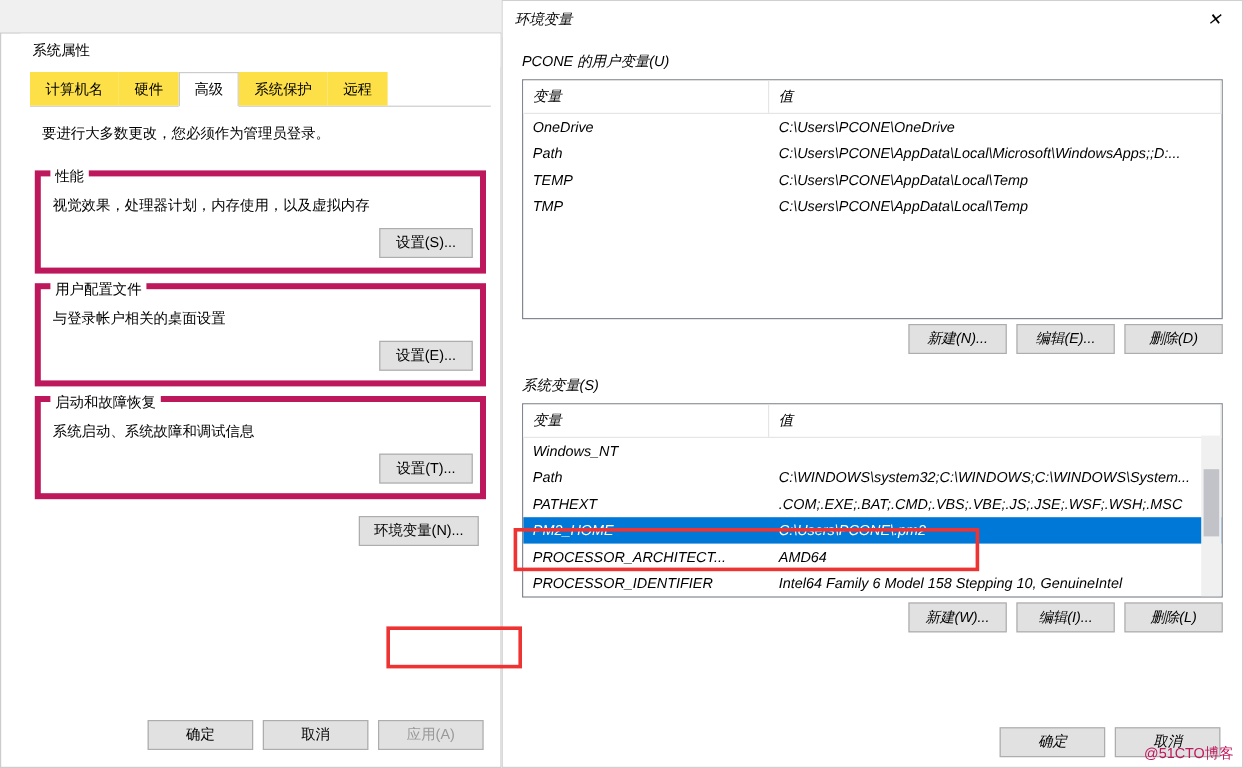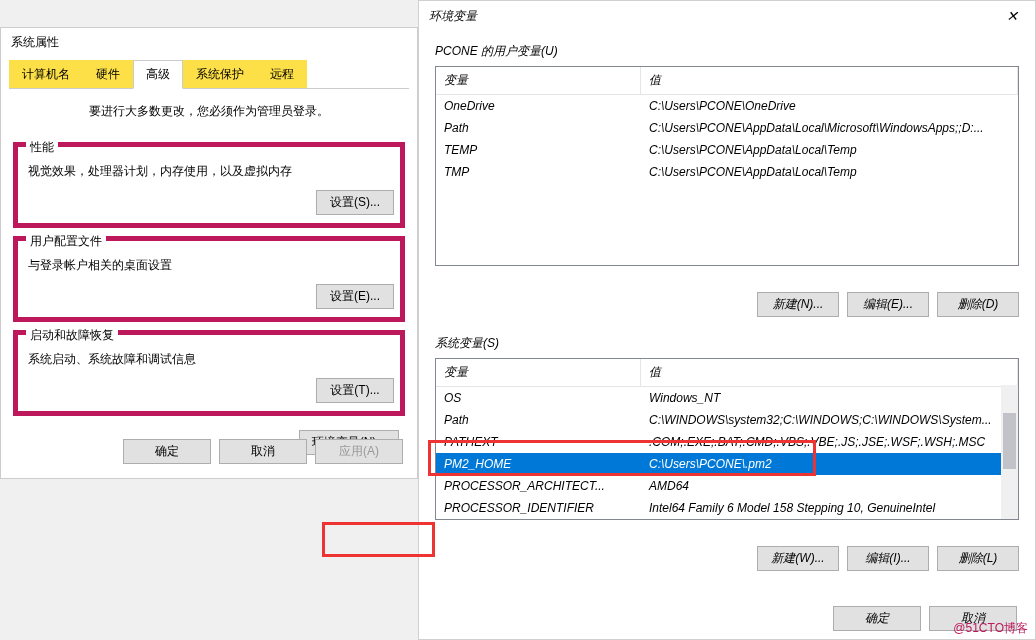--- a/index.html
+++ b/index.html
@@ -1,24 +1,24 @@
 <!DOCTYPE html>
 <html><head>
   <meta charset="utf-8">
   <style>
     * { box-sizing: border-box; font-family: "Microsoft YaHei", "Segoe UI", sans-serif; }
     body { margin: 0; width: 1036px; height: 640px; background: #f0f0f0; position: relative; font-size: 12px; color: #000; overflow: hidden; }
-    .left-dialog { position: absolute; left: 0; top: 27px; width: 418px; height: 452px; background: #fff; border: 1px solid #ccc; }
+    .left-dialog { position: absolute; left: 0; top: 27px; width: 418px; height: 613px; background: #fff; border: 1px solid #ccc; padding-left: 16px; }
     .left-titlebar { height: 28px; padding-left: 10px; display: flex; align-items: center; background: #fff; }
     .left-content { padding: 0 8px; }
     .tabs-strip { display: flex; border-bottom: 1px solid #ccc; margin-top: 4px; }
     .tab { padding: 5px 12px; border: 1px solid #ccc; border-bottom: none; margin-right: 0px; background: #fff; cursor: pointer; }
     .tab.inactive { background: #fde047; border: 1px solid transparent; border-bottom: none; }
     .tab.active { background: #fff; border: 1px solid #ccc; border-bottom: 1px solid #fff; margin-bottom: -1px; }
-    .info-line { padding: 14px 10px; text-align: center; }
+    .info-line { padding: 14px 10px; }
     .groupbox { border: 5px solid #be185d; margin: 8px 4px; padding-bottom: 6px; position: relative; }
     .groupbox-title { position: absolute; top: -8px; left: 8px; background: #fff; padding: 0 4px; }
     .groupbox-body { padding: 16px 10px 6px 10px; }
     .groupbox-buttons { display: flex; justify-content: flex-end; padding: 4px 6px 2px 6px; }
     .win-btn { min-width: 78px; height: 25px; background: #e1e1e1; border: 1px solid #adadad; padding: 0 10px; cursor: pointer; display: inline-flex; align-items: center; justify-content: center; }
     .env-btn-row { display: flex; justify-content: flex-end; padding: 6px 10px; }
     .bottom-buttons { display: flex; justify-content: flex-end; padding: 10px; gap: 8px; position: absolute; bottom: 4px; right: 4px; }
     .bottom-buttons .win-btn { min-width: 88px; }
     .right-dialog { position: absolute; left: 418px; top: 0; width: 618px; height: 640px; background: #fff; border: 1px solid #d0d0d0; font-style: italic; }
     .right-titlebar { height: 30px; display: flex; align-items: center; justify-content: space-between; padding-left: 10px; background: #fff; }
@@ -28,21 +28,21 @@
     .vars-label { margin-bottom: 6px; }
     .listview { border: 1px solid #828790; height: 200px; overflow: hidden; position: relative; background: #fff; }
     .listview-header { display: flex; background: #fff; border-bottom: 1px solid #e5e5e5; }
     .listview-header .col { padding: 5px 8px; border-right: 1px solid #e5e5e5; }
     .col-var { width: 205px; flex-shrink: 0; }
     .col-val { flex: 1; overflow: hidden; white-space: nowrap; text-overflow: ellipsis; }
     .listview-body { }
     .row { display: flex; padding: 3px 0; }
     .row .col { padding: 1px 8px; overflow: hidden; white-space: nowrap; text-overflow: ellipsis; }
     .row.selected { background: #0078d7; color: #fff; }
-    .vars-buttons { display: flex; justify-content: flex-end; gap: 8px; margin-top: 26px; }
+    .vars-buttons { display: flex; justify-content: flex-end; gap: 8px; margin-top: 4px; }
     .vars-buttons .win-btn { min-width: 82px; }
     .sys-listview { border: 1px solid #828790; height: 162px; overflow: hidden; position: relative; background: #fff; }
     .sys-scrollbar { position: absolute; right: 0; top: 26px; bottom: 0; width: 17px; background: #f0f0f0; }
     .sys-thumb { position: absolute; left: 2px; right: 2px; top: 28px; height: 56px; background: #c2c3c9; }
     .right-bottom { position: absolute; bottom: 8px; right: 18px; display: flex; gap: 8px; }
     .right-bottom .win-btn { min-width: 88px; }
     .annot-red-env { position: absolute; left: 322px; top: 522px; width: 113px; height: 35px; border: 3px solid #e33; pointer-events: none; }
     .annot-red-row { position: absolute; left: 428px; top: 440px; width: 388px; height: 36px; border: 3px solid #e33; pointer-events: none; }
     .watermark { position: absolute; right: 8px; bottom: 3px; color: #be185d; font-size: 12px; }
     .apply-btn { color: #999; }
@@ -143,21 +143,20 @@
 
     <div class="vars-group">
       <div class="vars-label">系统变量(S)</div>
       <div class="sys-listview">
         <div class="listview-header">
           <div class="col col-var">变量</div>
           <div class="col col-val">值</div>
         </div>
         <div class="listview-body" id="sys-body">
             <div class="row">
-              <div class="col col-var">OS</div>
               <div class="col col-val">Windows_NT</div>
             </div>
             <div class="row">
               <div class="col col-var">Path</div>
               <div class="col col-val">C:\WINDOWS\system32;C:\WINDOWS;C:\WINDOWS\System...</div>
             </div>
             <div class="row">
               <div class="col col-var">PATHEXT</div>
               <div class="col col-val">.COM;.EXE;.BAT;.CMD;.VBS;.VBE;.JS;.JSE;.WSF;.WSH;.MSC</div>
             </div>

